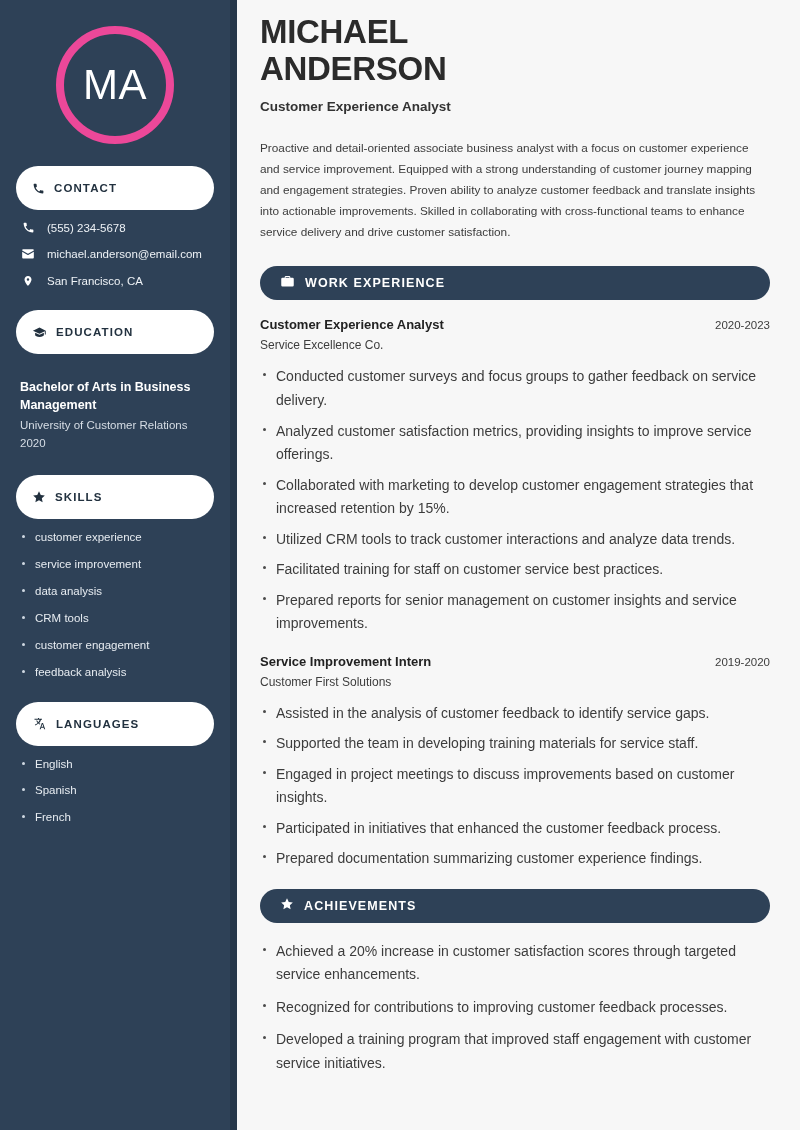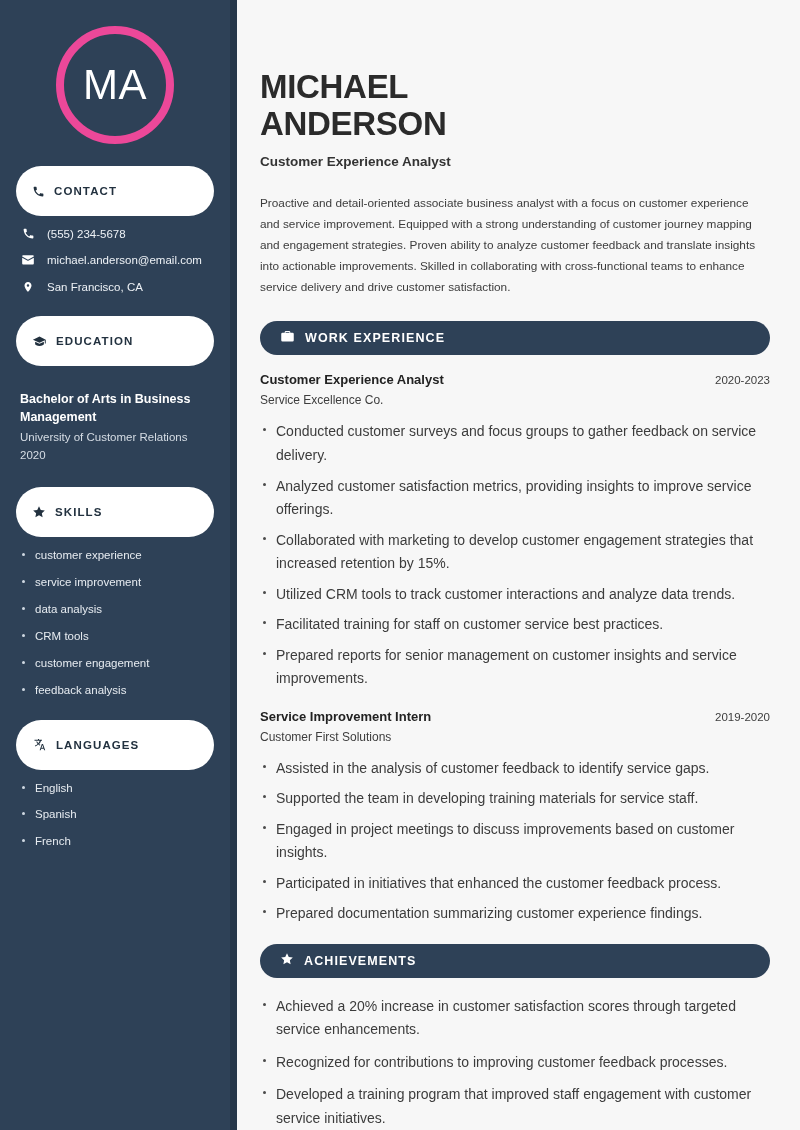--- a/index.html
+++ b/index.html
@@ -57,21 +57,21 @@
     letter-spacing: 0.5px;
     color: #ffffff;
     line-height: 1;
   }
 
   
   .pill {
     background: #ffffff;
     color: #22313f;
     border-radius: 999px;
-    height: 50px;
+    height: 44px;
     display: flex;
     align-items: center;
     gap: 9px;
     padding: 0 16px;
     margin-bottom: 11px;
   }
   .pill .pill-label {
     font-size: 11.5px;
     font-weight: 700;
     letter-spacing: 1.1px;
@@ -133,24 +133,23 @@
     top: 5px;
     width: 3px;
     height: 3px;
     border-radius: 50%;
     background: #cfd8e2;
   }
 
   
   .main {
     flex: 1;
-    padding: 36px 30px 0 30px;
+    padding: 13px 30px 0 30px;
     background: #f7f7f7;
     min-width: 0;
-    margin-top: 32px;
   }
 
   .name {
     font-size: 33px;
     font-weight: 700;
     line-height: 1.13;
     letter-spacing: -0.3px;
     color: #2b2b2b;
     text-transform: uppercase;
   }

